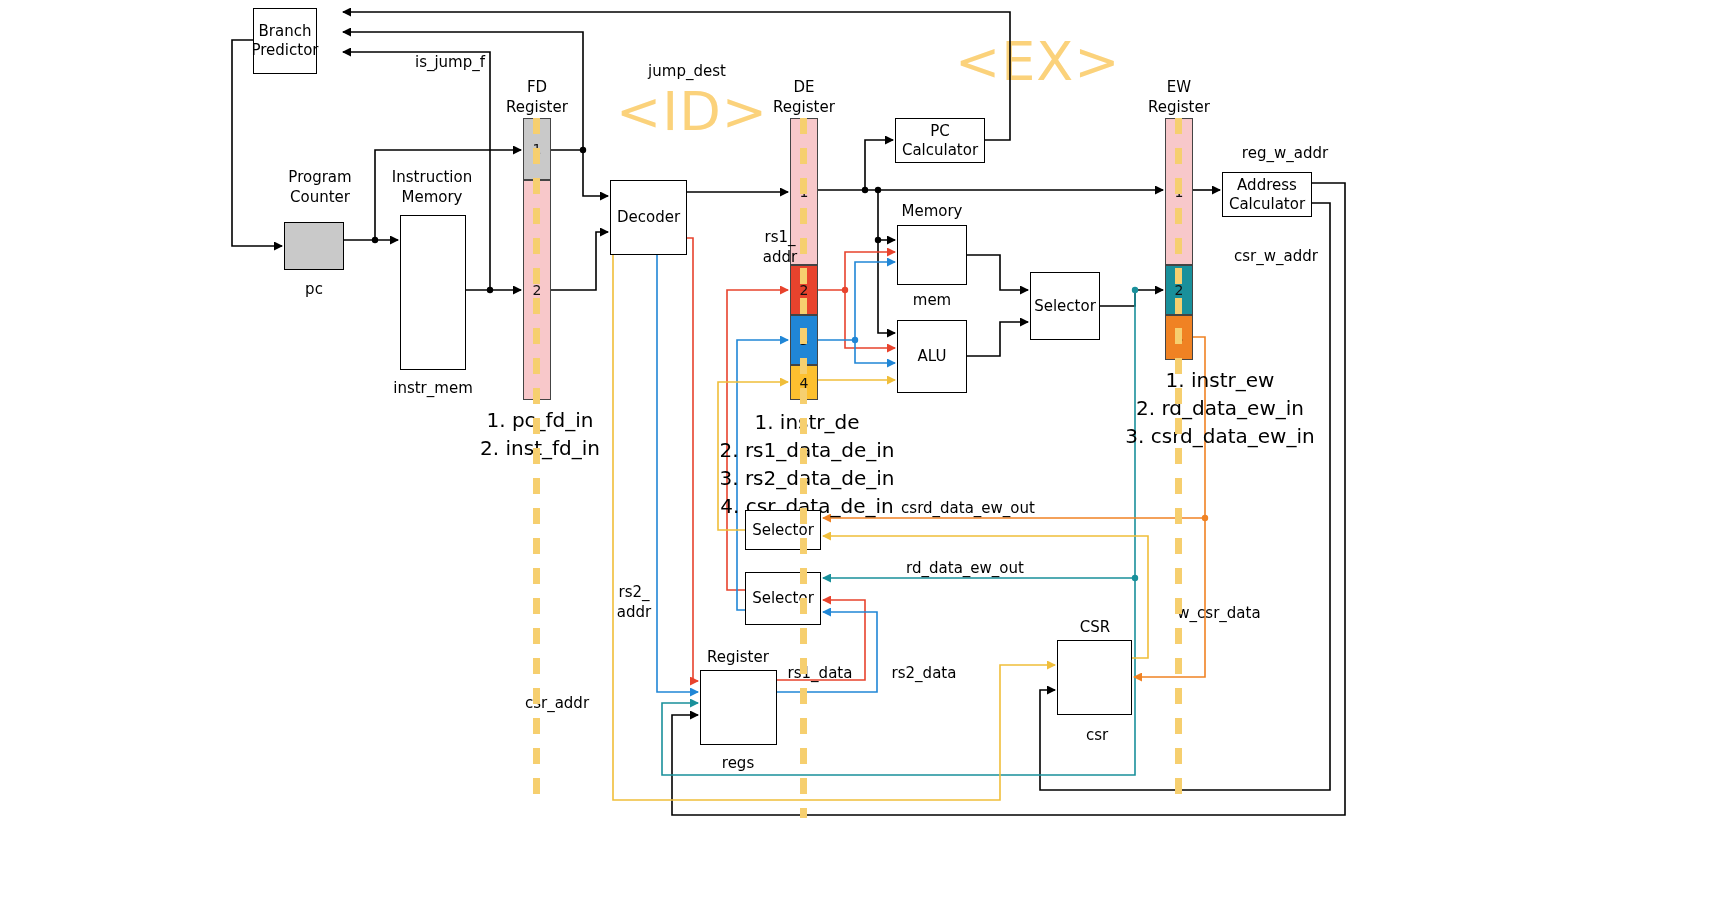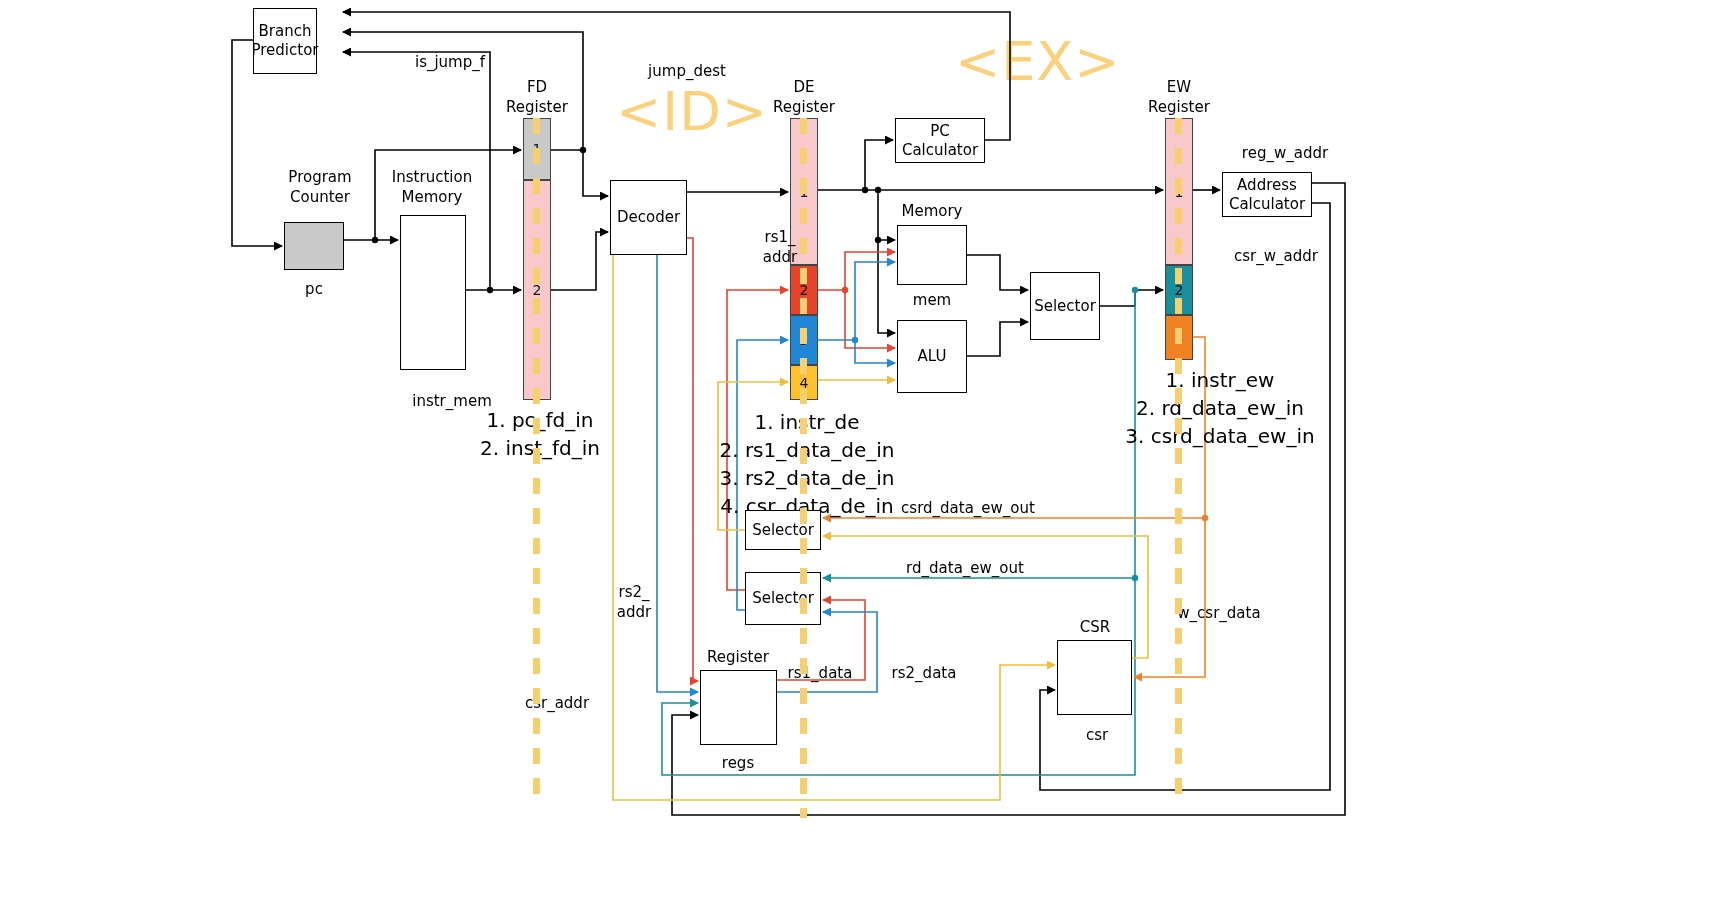--- a/index.html
+++ b/index.html
@@ -127,21 +127,21 @@
 Predictor</div>
 
   <div class="lbl" style="left:320px;top:168px;">Program
 Counter</div>
   <div class="box gray" style="left:284px;top:222px;width:60px;height:48px;"></div>
   <div class="lbl" style="left:314px;top:280px;">pc</div>
 
   <div class="lbl" style="left:432px;top:168px;">Instruction
 Memory</div>
   <div class="box" style="left:400px;top:215px;width:66px;height:155px;"></div>
-  <div class="lbl" style="left:433px;top:392px;margin-left:19px;">instr_mem</div>
+  <div class="lbl" style="left:433px;top:379px;">instr_mem</div>
 
   <div class="lbl" style="left:537px;top:78px;">FD
 Register</div>
   <div class="bar" style="left:523px;top:118px;width:28px;">
     <div class="seg" style="height:62px;background:#c9c9c9;">1</div>
     <div class="seg" style="height:220px;background:#f8c8ca;">2</div>
   </div>
   <div class="legend" style="left:540px;top:406px;">
     <div>1. pc_fd_in</div>
     <div>2. inst_fd_in</div>

